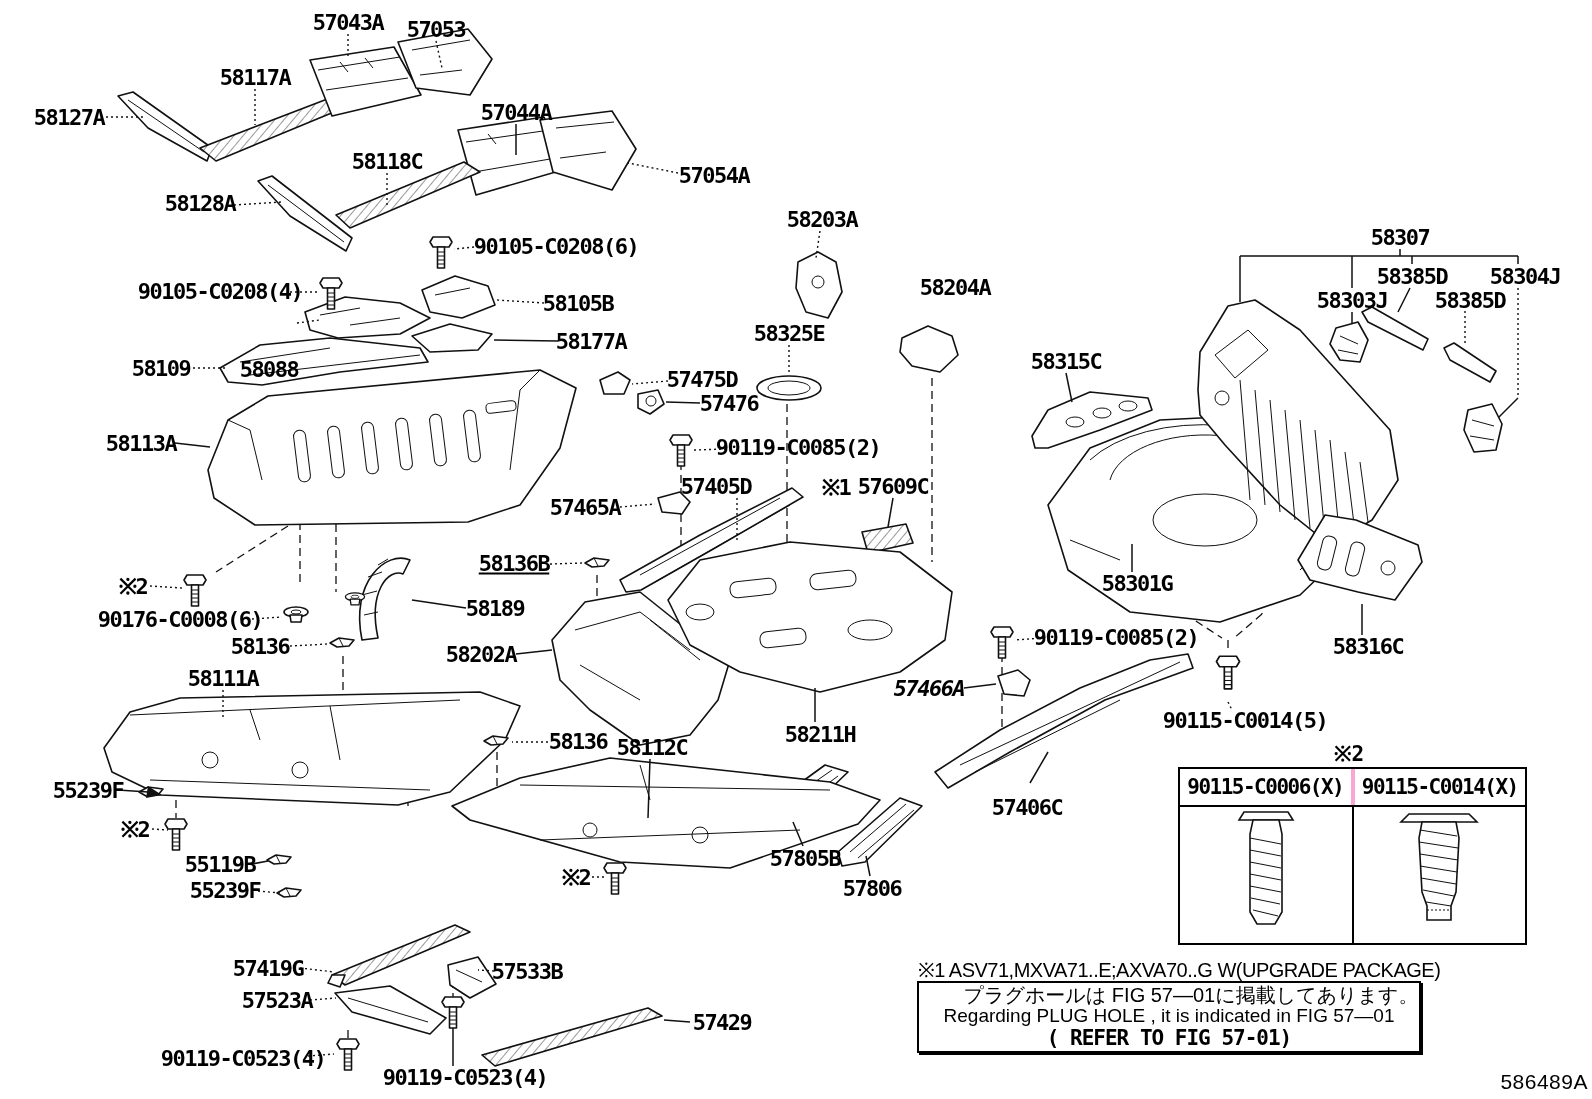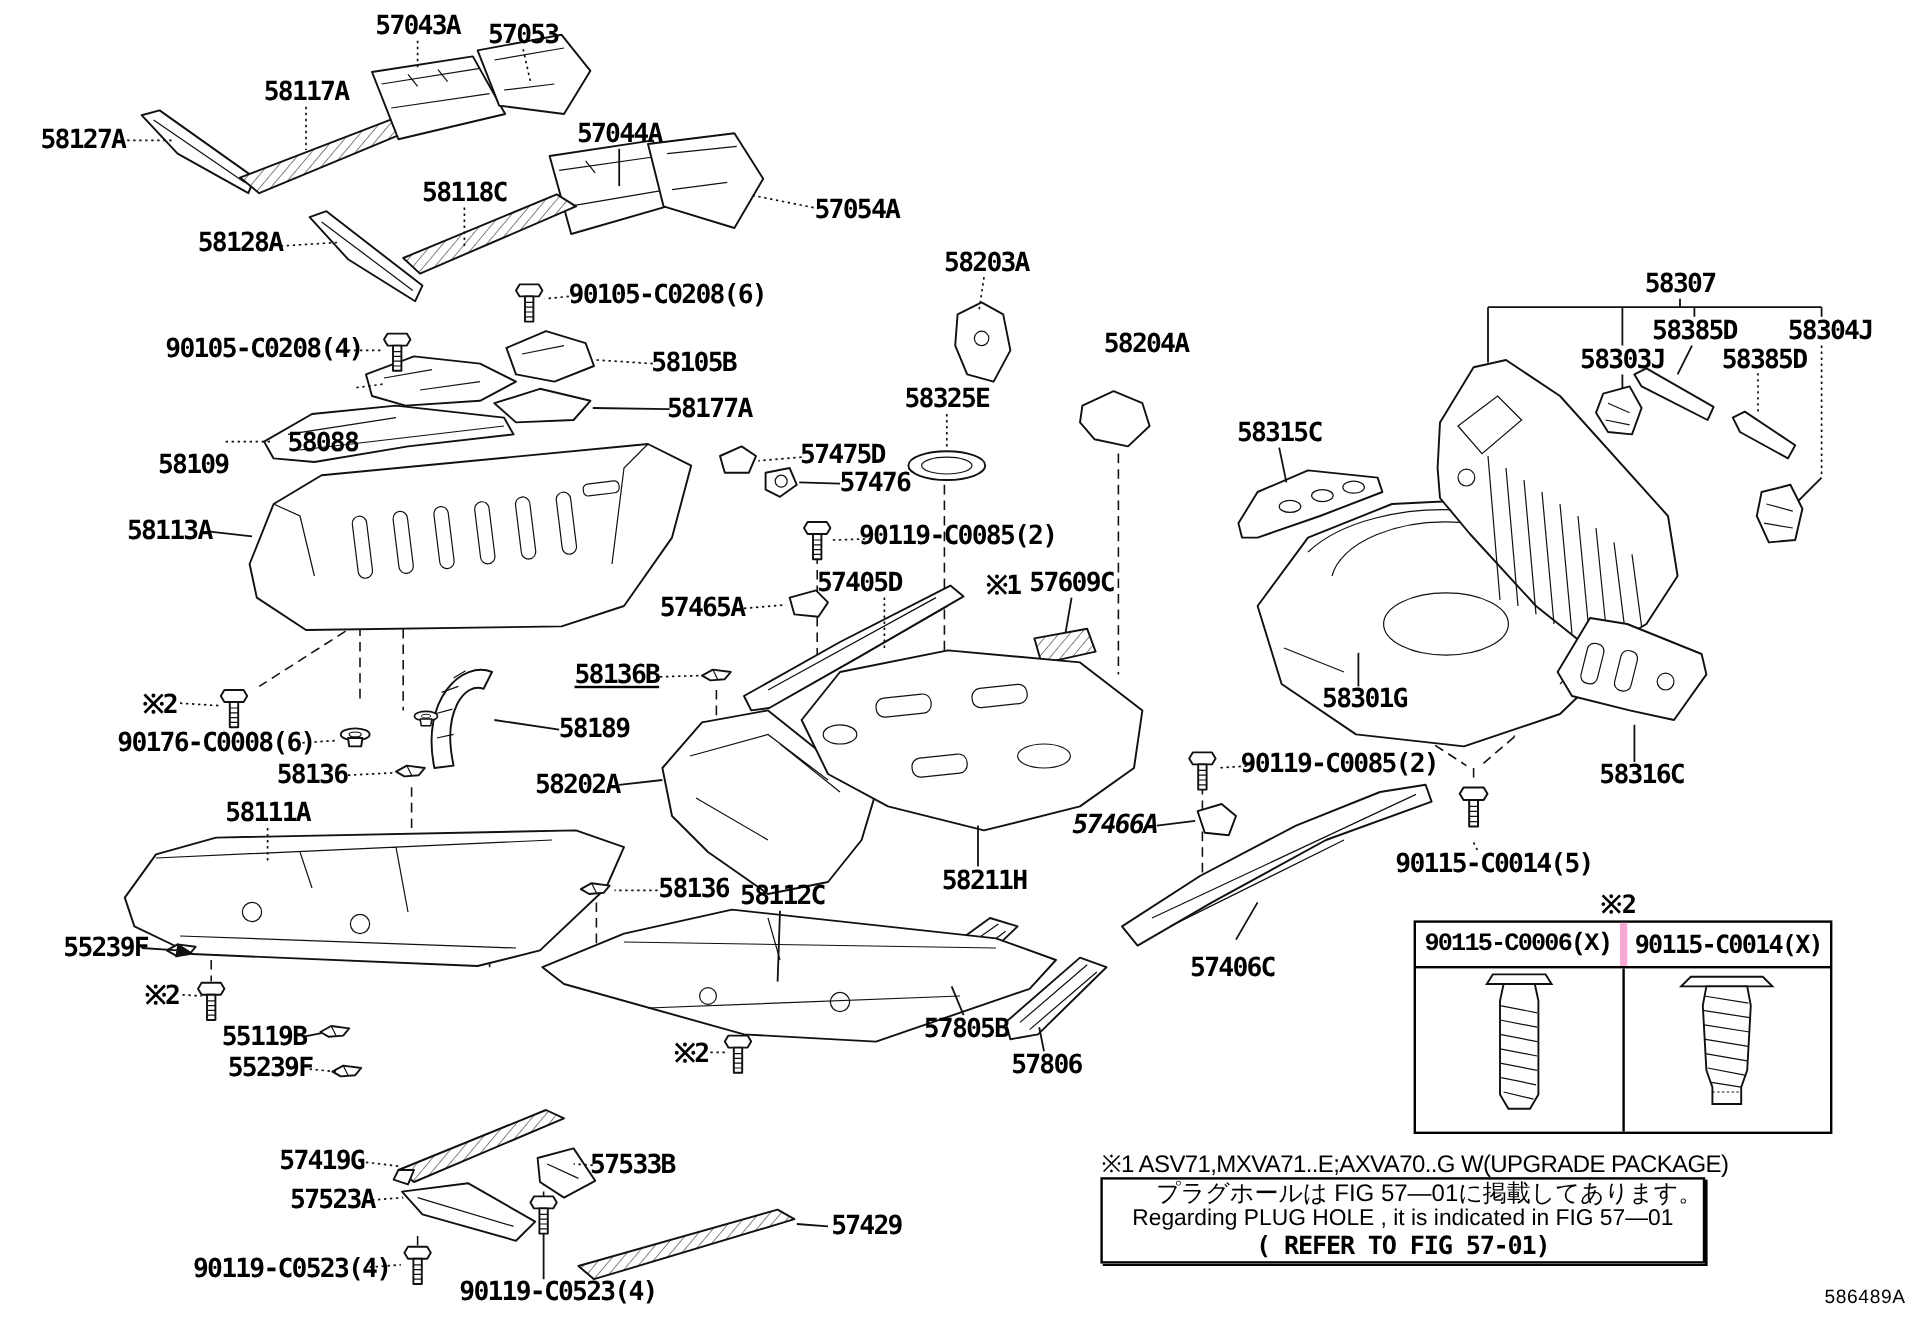--- a/index.html
+++ b/index.html
@@ -19,27 +19,27 @@
   #note-box{position:absolute;left:917px;top:981px;width:500px;height:68px;border:2px solid #000;
       box-shadow:2px 2px 0 #000;display:flex;flex-direction:column;justify-content:center;
       align-items:center;text-align:center;line-height:1.1;}
   #note-box .jp{font-size:20px;margin-left:44px;}
   #note-box .en{font-size:19px;}
   #note-box .refer{font-size:21px;font-weight:bold;font-family:"DejaVu Sans Mono","Liberation Sans",sans-serif;letter-spacing:-1px;}
   #fastener-table{position:absolute;left:1178px;top:767px;width:345px;height:174px;border:2px solid #000;}
   #fastener-table .hdr{display:flex;height:36px;border-bottom:2px solid #000;}
   #fastener-table .hdr div{flex:1;display:flex;align-items:center;justify-content:center;
       font-family:"DejaVu Sans Mono","Liberation Sans",sans-serif;font-weight:bold;font-size:21px;letter-spacing:-1.5px;}
-  #fastener-table .hdr div:first-child{border-right:6px solid #f9a8d4;font-family:Liberation Mono, monospace;}
+  #fastener-table .hdr div:first-child{border-right:4px solid #f9a8d4;}
   #fastener-table .bdy{display:flex;height:136px;}
   #fastener-table .bdy div{flex:1;display:flex;align-items:flex-start;justify-content:center;}
   #fastener-table .bdy div:first-child{border-right:2px solid #000;}
   #table-ast{position:absolute;left:1349px;top:753px;transform:translate(-50%,-50%);
       font-weight:bold;font-size:21px;font-family:"DejaVu Sans Mono","Liberation Sans",sans-serif;}
-  #figure-code{position:absolute;left:1588px;top:1082px;transform:translate(-100%,-50%);font-size:16px;letter-spacing:0.5px;}
+  #figure-code{position:absolute;left:1588px;top:1082px;transform:translate(-100%,-50%);font-size:21px;letter-spacing:0.5px;}
 </style>
 </head>
 <body>
 
 <div id="stage">
 
 <svg id="art" width="1592" height="1099" viewBox="0 0 1592 1099">
   <defs>
     <pattern id="hx" width="7" height="7" patternUnits="userSpaceOnUse" patternTransform="rotate(40)">
       <rect width="7" height="7" fill="#fff"></rect>
@@ -330,21 +330,21 @@
       <div class="part-label" style="left: 1525px; top: 276px;">58304J</div>
       <div class="part-label" style="left: 220px; top: 291px;">90105-C0208(4)</div>
       <div class="part-label" style="left: 955px; top: 287px;">58204A</div>
       <div class="part-label" style="left: 578px; top: 303px;">58105B</div>
       <div class="part-label" style="left: 1352px; top: 300px;">58303J</div>
       <div class="part-label" style="left: 1470px; top: 300px;">58385D</div>
       <div class="part-label" style="left: 269px; top: 325px; margin-top: 44px;">58088</div>
       <div class="part-label" style="left: 789px; top: 333px;">58325E</div>
       <div class="part-label" style="left: 591px; top: 341px;">58177A</div>
       <div class="part-label" style="left: 1066px; top: 361px;">58315C</div>
-      <div class="part-label" style="left: 161px; top: 388px;">58109</div>
+      <div class="part-label" style="left: 161px; top: 368px;">58109</div>
       <div class="part-label" style="left: 702px; top: 379px;">57475D</div>
       <div class="part-label" style="left: 729px; top: 403px;">57476</div>
       <div class="part-label" style="left: 141px; top: 443px;">58113A</div>
       <div class="part-label" style="left: 798px; top: 447px;">90119-C0085(2)</div>
       <div class="part-label" style="left: 716px; top: 486px;">57405D</div>
       <div class="part-label" style="left: 836px; top: 486px;">※1</div>
       <div class="part-label" style="left: 893px; top: 486px;">57609C</div>
       <div class="part-label" style="left: 585px; top: 507px;">57465A</div>
       <div class="part-label" style="left: 514px; top: 563px; text-decoration: underline;">58136B</div>
       <div class="part-label" style="left: 1137px; top: 583px;">58301G</div>

